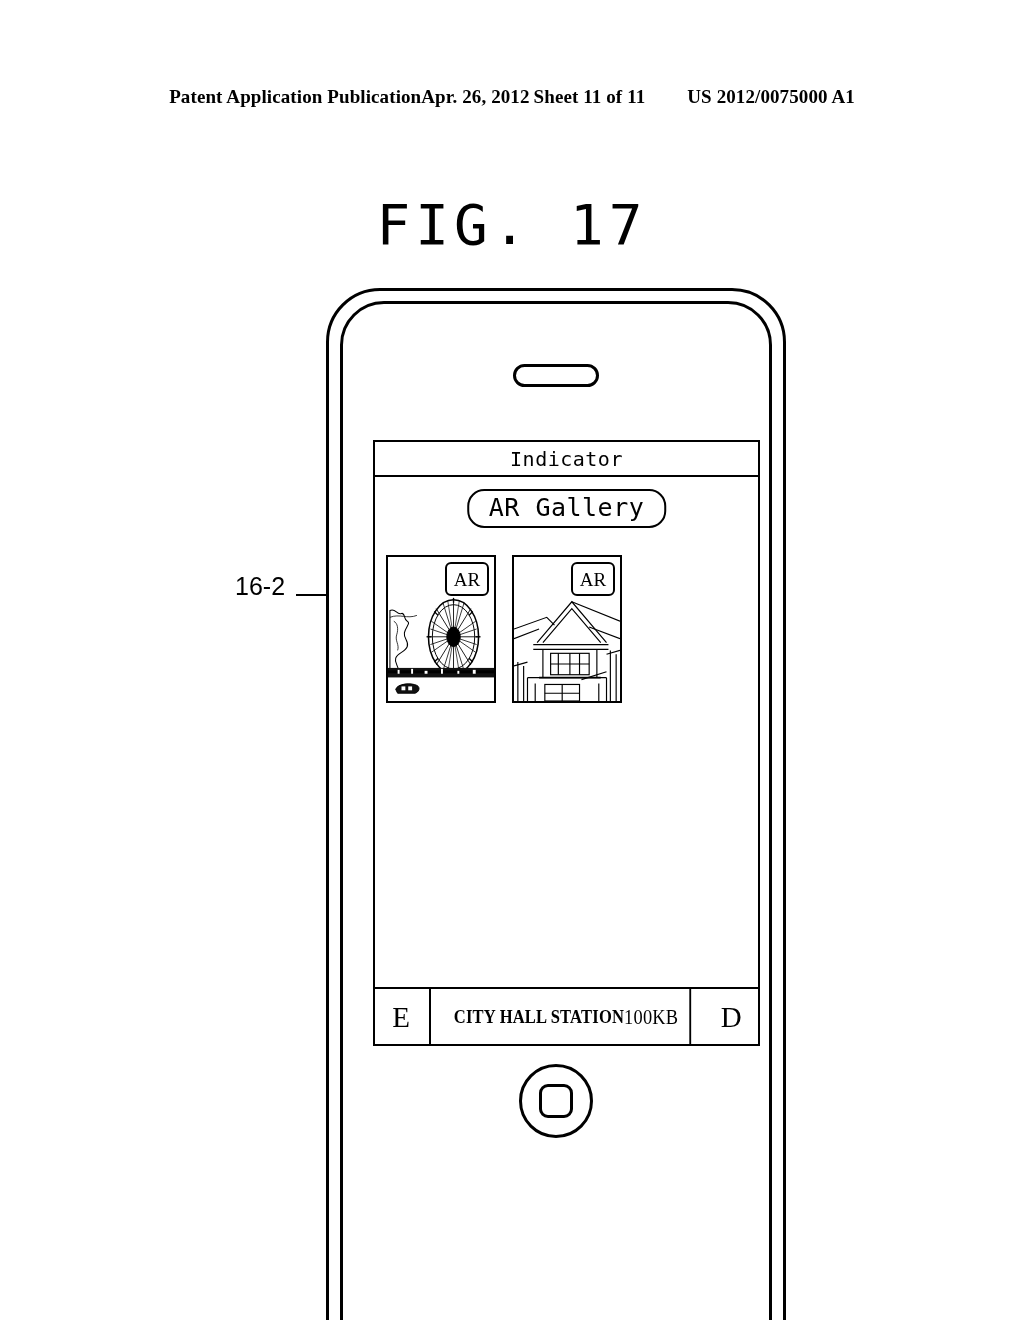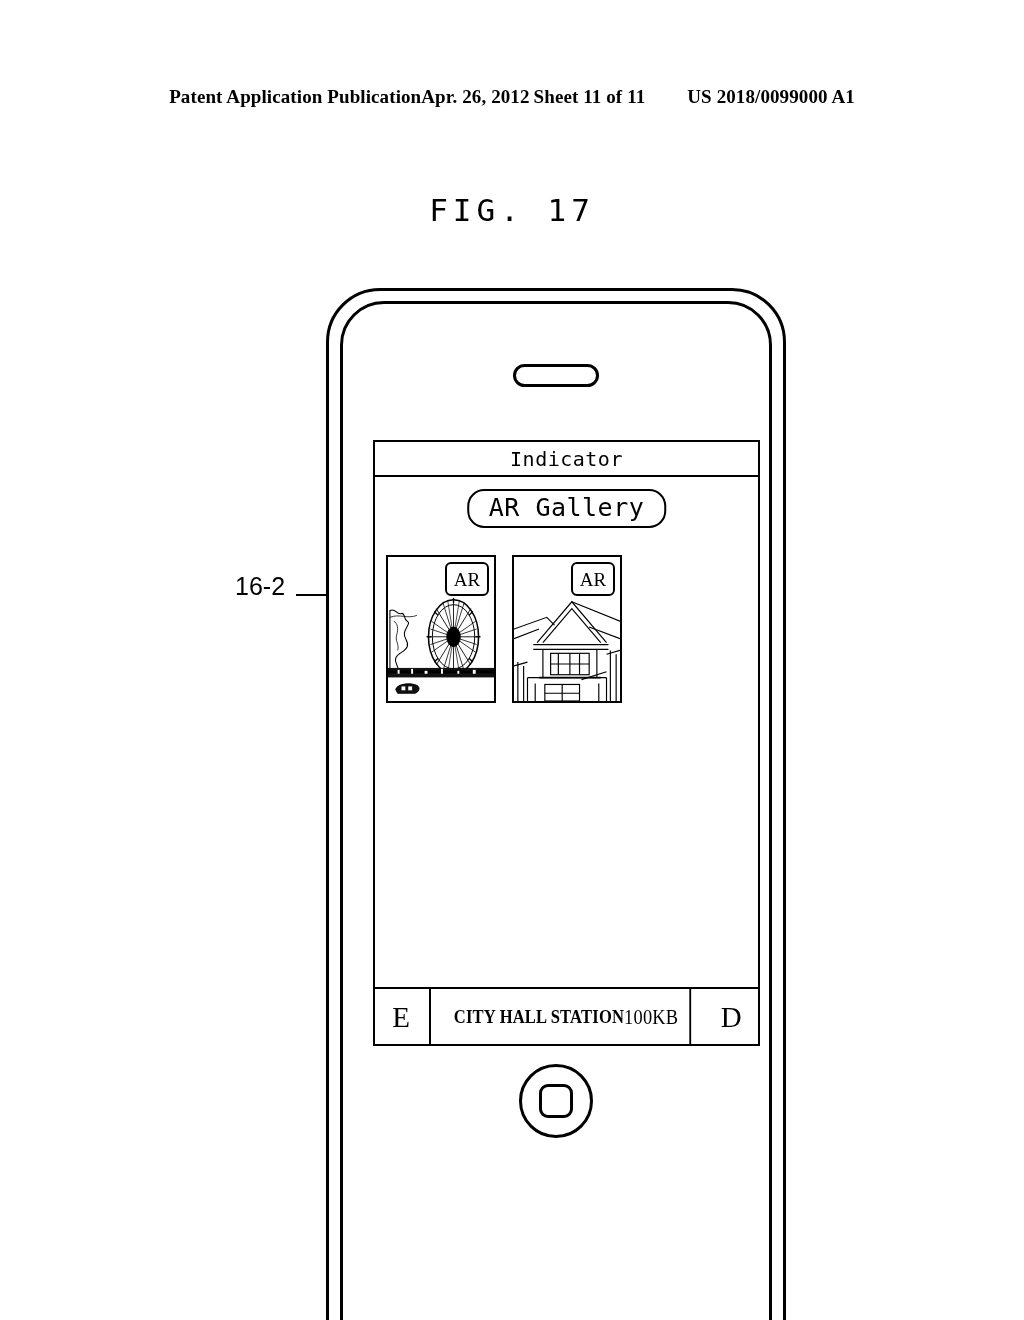--- a/index.html
+++ b/index.html
@@ -36,21 +36,21 @@
   #patent-header .hdr-sheet { margin-right: 42px; }
 
   
   #fig-title {
     position: absolute;
     top: 192px;
     left: 0;
     width: 1024px;
     text-align: center;
     font-family: "DejaVu Sans Mono", monospace;
-    font-size: 31px;
+    font-size: 56px;
     letter-spacing: 5px;
     font-weight: 400;
   }
 
   
   #phone-outer {
     position: absolute;
     left: 326px;
     top: 288px;
     width: 460px;
@@ -252,21 +252,21 @@
   }
   #ref-16-2-leader svg { display: block; width: 100%; height: 100%; }
 </style>
 </head>
 <body>
 
 <div id="patent-header">
   <span class="hdr-pub">Patent Application Publication</span>
   <span class="hdr-date">Apr. 26, 2012</span>
   <span class="hdr-sheet">Sheet 11 of 11</span>
-  <span class="hdr-num">US 2018/0099000 A1</span>
+  <span class="hdr-num">US 2012/0075000 A1</span>
 </div>
 
 <div id="fig-title">FIG. 17</div>
 
 <div id="ref-16-2-label">16-2</div>
 <div id="ref-16-2-leader">
   <svg viewBox="0 0 130 14" preserveAspectRatio="none">
     <path d="M0,7 L70,7 L130,4" fill="none" stroke="#000" stroke-width="2"></path>
   </svg>
 </div>

